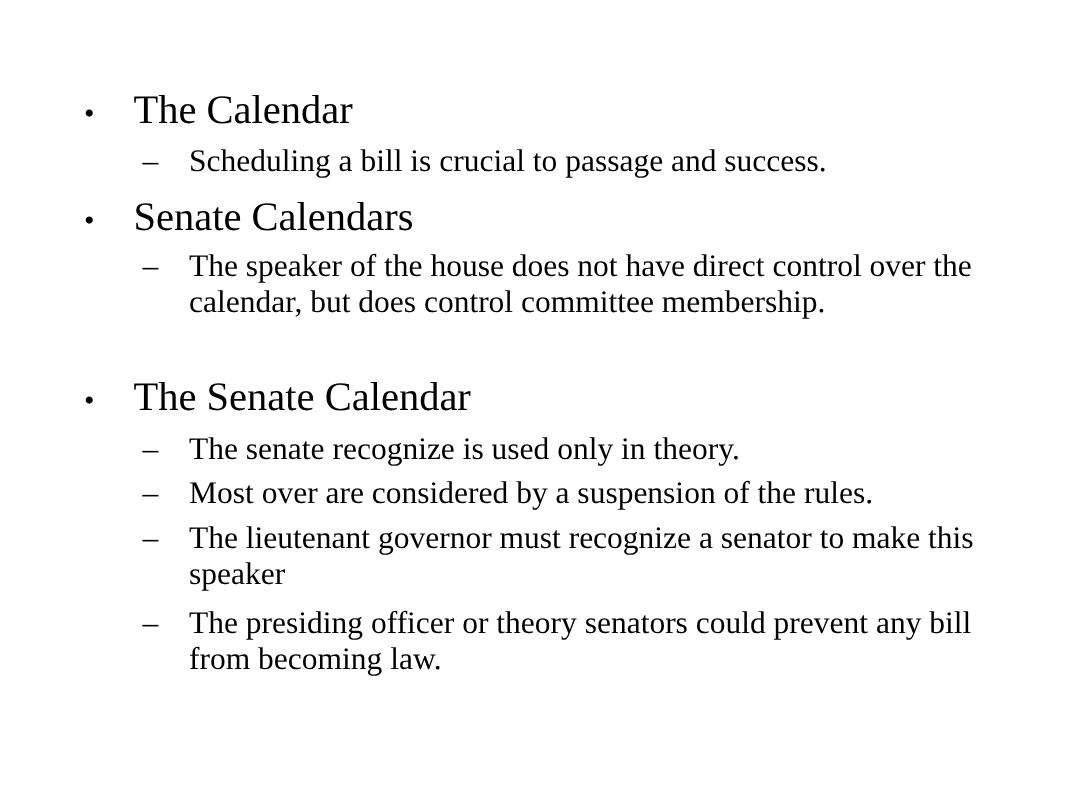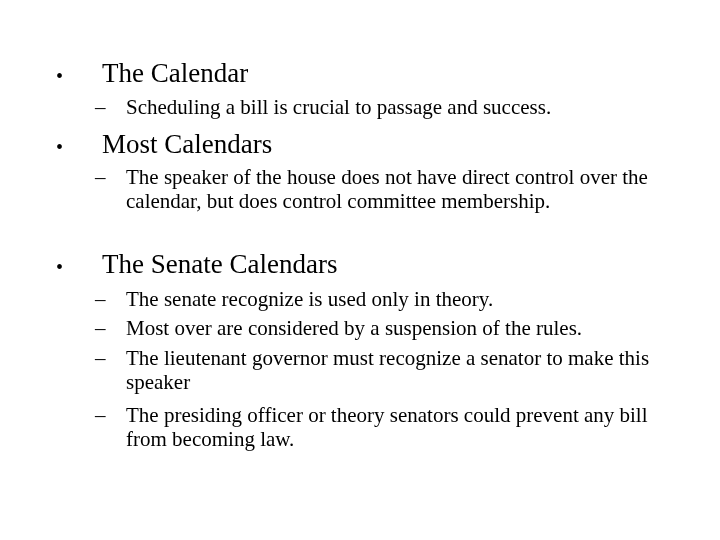--- a/index.html
+++ b/index.html
@@ -1,51 +1,51 @@
 <!DOCTYPE html>
 <html><head>
 <meta charset="utf-8">
 <style>
   html, body { margin:0; padding:0; }
   body { width:720px; height:540px; background:#ffffff; position:relative; overflow:hidden;
          font-family: "Liberation Serif", "DejaVu Serif", serif; color:#000; }
   .slide { position:absolute; left:0; top:0; width:720px; height:540px; }
   .l1 { position:absolute; left:56px; font-size:27px; line-height:30px; white-space:nowrap; }
   .l1 .bullet { position:absolute; left:0; top:0; font-size:20px; }
-  .l1 .txt { position:absolute; left:46px; top:0; }
+  .l1 .txt { position:absolute; left:33px; top:0; }
   .l2 { position:absolute; left:95px; font-size:21px; line-height:24px; width:560px; }
   .l2 .dash { position:absolute; left:0; top:0; }
   .l2 .txt { display:block; margin-left:31px; }
 </style>
 </head>
 <body>
 
 <div class="slide">
 
   <div class="l1" style="top:58px;">
     <span class="bullet" style="top:3px;">•</span>
     <span class="txt">The Calendar</span>
   </div>
   <div class="l2" style="top:95px;">
     <span class="dash">–</span>
     <span class="txt">Scheduling a bill is crucial to passage and success.</span>
   </div>
 
   <div class="l1" style="top:129px;">
     <span class="bullet" style="top:3px;">•</span>
-    <span class="txt">Most Calendars</span>
+    <span class="txt">Senate Calendars</span>
   </div>
   <div class="l2" style="top:165px;">
     <span class="dash">–</span>
     <span class="txt">The speaker of the house does not have direct control over the calendar, but does control committee membership.</span>
   </div>
 
   <div class="l1" style="top:249px;">
     <span class="bullet" style="top:3px;">•</span>
-    <span class="txt">The Senate Calendars</span>
+    <span class="txt">The Senate Calendar</span>
   </div>
   <div class="l2" style="top:287px;">
     <span class="dash">–</span>
     <span class="txt">The senate recognize is used only in theory.</span>
   </div>
   <div class="l2" style="top:316px;">
     <span class="dash">–</span>
     <span class="txt">Most over are considered by a suspension of the rules.</span>
   </div>
   <div class="l2" style="top:346px;">

